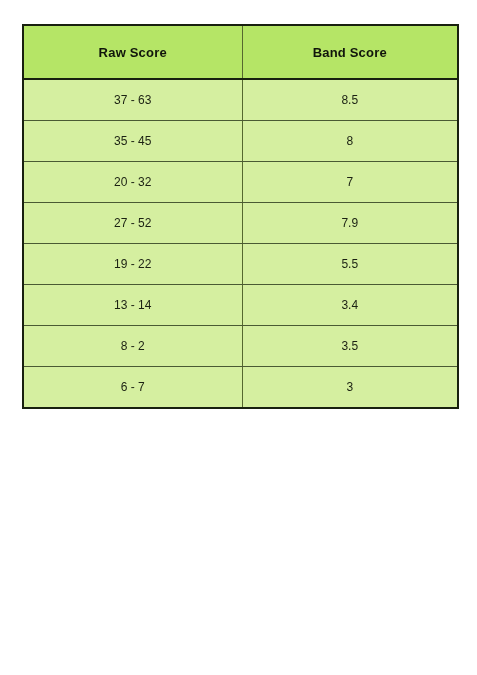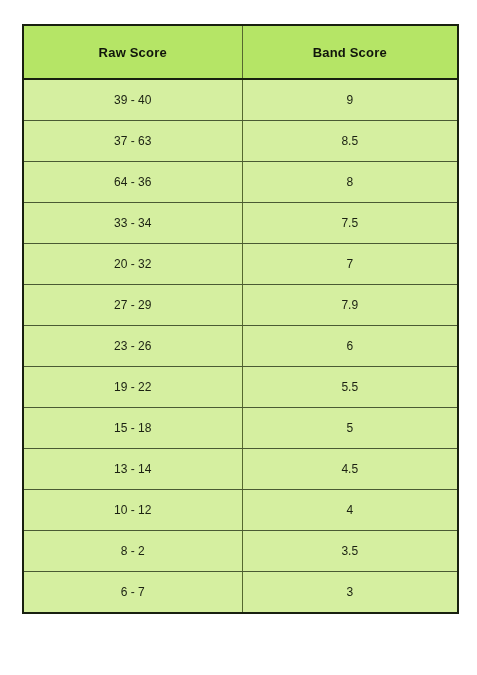--- a/index.html
+++ b/index.html
@@ -80,62 +80,42 @@
       <col class="col-band">
     </colgroup>
     <thead>
       <tr>
         <th class="cell-raw">Raw Score</th>
         <th class="cell-band">Band Score</th>
       </tr>
     </thead>
     <tbody id="table-body">
         <tr>
-          <td class="cell-raw">39 - 40</td>
-          <td class="cell-band">9</td>
-        </tr>
-        <tr>
           <td class="cell-raw">37 - 63</td>
           <td class="cell-band">8.5</td>
         </tr>
         <tr>
-          <td class="cell-raw">64 - 36</td>
+          <td class="cell-raw">35 - 45</td>
           <td class="cell-band">8</td>
-        </tr>
-        <tr>
-          <td class="cell-raw">33 - 34</td>
-          <td class="cell-band">7.5</td>
         </tr>
         <tr>
           <td class="cell-raw">20 - 32</td>
           <td class="cell-band">7</td>
         </tr>
         <tr>
-          <td class="cell-raw">27 - 29</td>
+          <td class="cell-raw">27 - 52</td>
           <td class="cell-band">7.9</td>
-        </tr>
-        <tr>
-          <td class="cell-raw">23 - 26</td>
-          <td class="cell-band">6</td>
         </tr>
         <tr>
           <td class="cell-raw">19 - 22</td>
           <td class="cell-band">5.5</td>
         </tr>
         <tr>
-          <td class="cell-raw">15 - 18</td>
-          <td class="cell-band">5</td>
-        </tr>
-        <tr>
           <td class="cell-raw">13 - 14</td>
-          <td class="cell-band">4.5</td>
-        </tr>
-        <tr>
-          <td class="cell-raw">10 - 12</td>
-          <td class="cell-band">4</td>
+          <td class="cell-band">3.4</td>
         </tr>
         <tr>
           <td class="cell-raw">8 - 2</td>
           <td class="cell-band">3.5</td>
         </tr>
         <tr>
           <td class="cell-raw">6 - 7</td>
           <td class="cell-band">3</td>
         </tr>
       </tbody>

